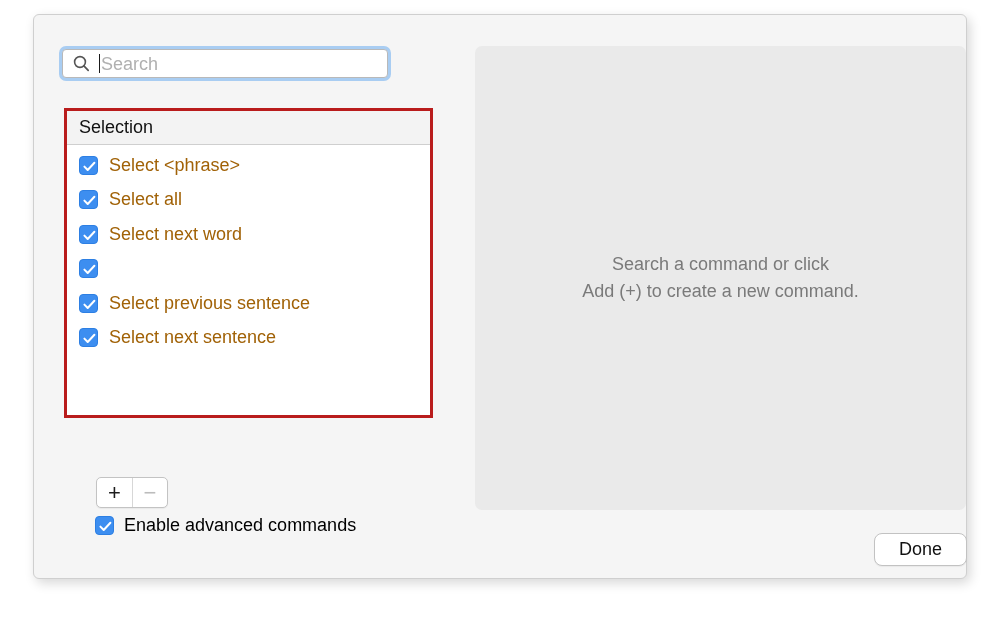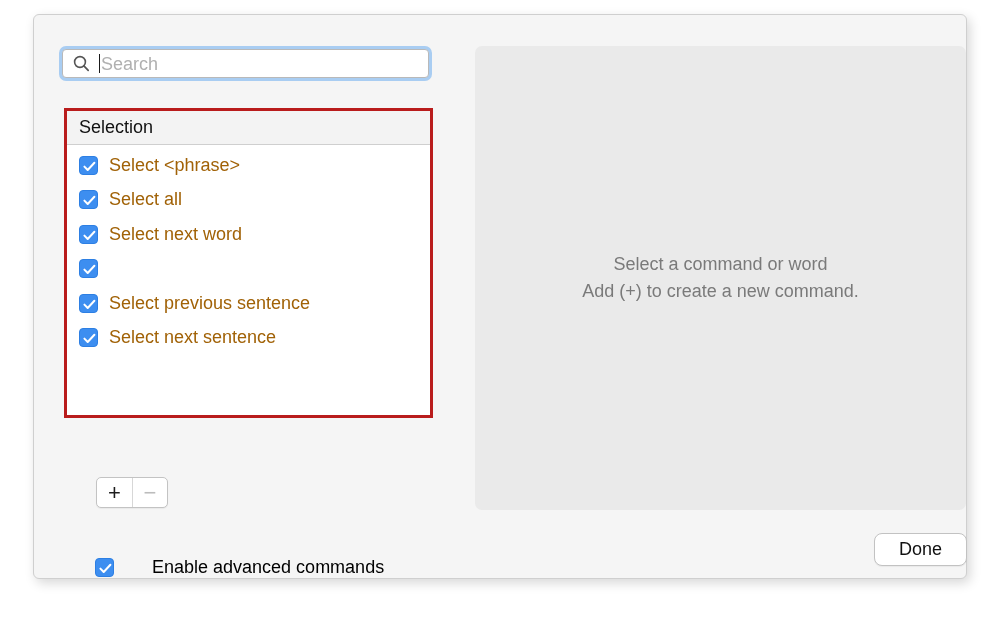--- a/index.html
+++ b/index.html
@@ -31,21 +31,21 @@
     border: 1px solid #cfcfcf;
     border-radius: 6px;
     box-shadow: 3px 4px 12px rgba(0,0,0,0.16);
   }
 
   
   .search-wrap {
     position: absolute;
     left: 25px;
     top: 31px;
-    width: 373px;
+    width: 332px;
     height: 35px;
     border: 3px solid #a9cdf2;
     border-radius: 7px;
     background: #a9cdf2;
     display: flex;
     align-items: flex-start;
   }
   .search-field {
     position: relative;
     flex: 1;
@@ -164,24 +164,23 @@
     text-align: center;
     font-size: 18px;
     color: #7a7a7a;
     line-height: 1.5;
   }
 
   
   .bottom-left {
     position: absolute;
     left: 61px;
-    top: 542px;
-    display: flex;
-    align-items: center;
-    gap: 28px;
+    top: 500px;
+    display: flex;
+    align-items: center;
   }
   .bottom-left .bl-label {
     font-size: 18px;
     color: #000000;
     margin-left: 10px;
     white-space: nowrap;
   }
   .done-btn {
     position: absolute;
     left: 840px;
@@ -286,21 +285,21 @@
       </div>
     </div>
 
     <div class="seg">
       <div class="seg-btn">+</div>
       <div class="seg-btn divider disabled">−</div>
     </div>
 
     <div class="detail">
       <div class="detail-msg">
-        <div>Select a command or word</div>
+        <div>Search a command or click</div>
         <div>Add (+) to create a new command.</div>
       </div>
     </div>
 
     <div class="bottom-left">
       <span class="cb">
         <svg width="19" height="19" viewBox="0 0 19 19">
             <path d="M4.4 9.6 L7.7 13 L14.4 5.8" fill="none" stroke="#fff" stroke-width="2" stroke-linecap="round" stroke-linejoin="round"></path>
           </svg>
       </span>

